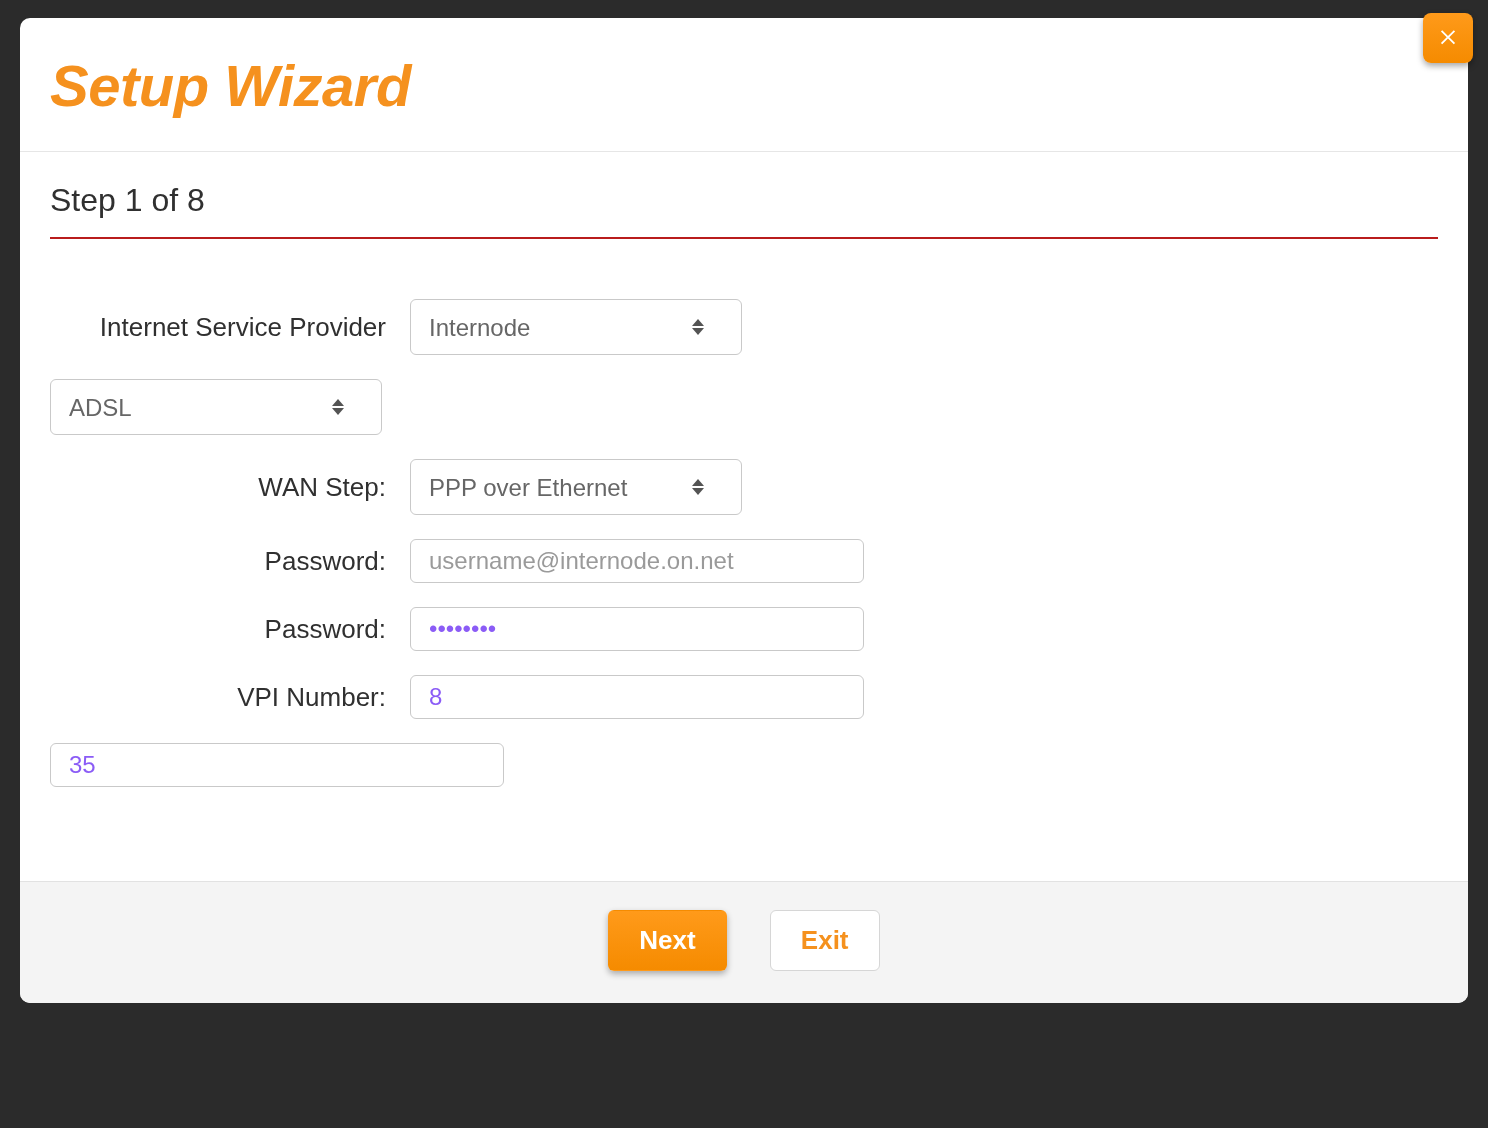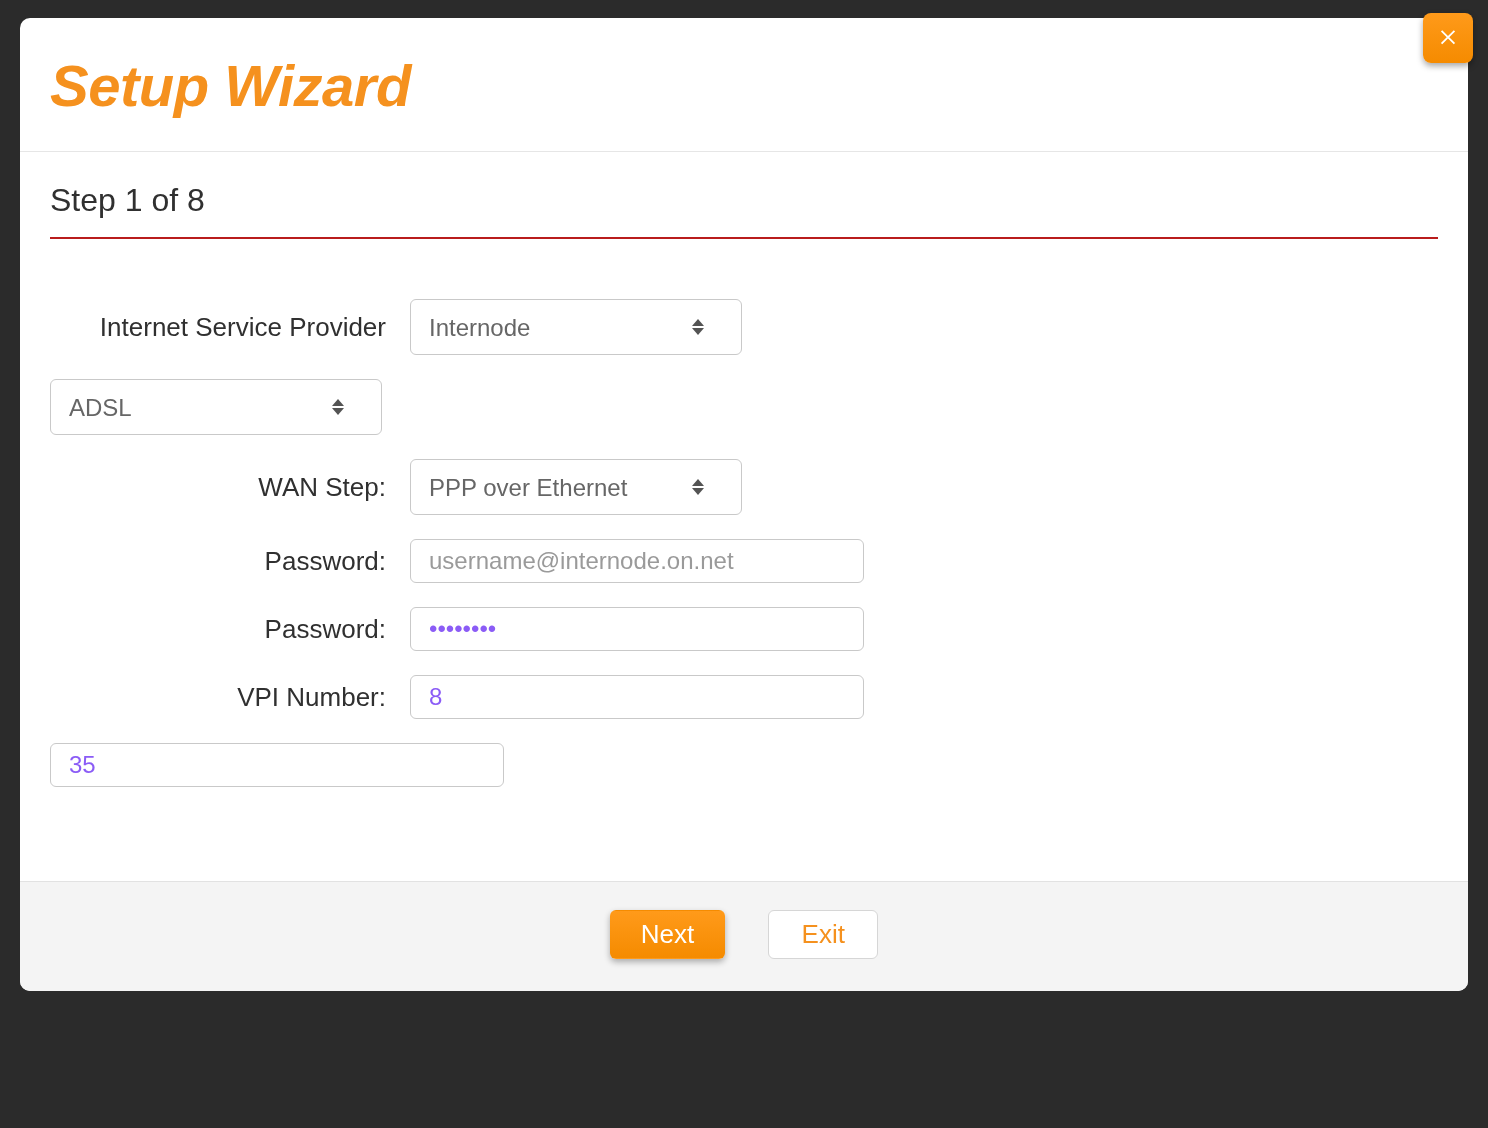--- a/index.html
+++ b/index.html
@@ -128,24 +128,24 @@
     background: #f4f4f4;
     border-top: 1px solid #e2e2e2;
     padding: 28px 0 32px 0;
     display: flex;
     justify-content: center;
     gap: 28px;
     border-radius: 0 0 10px 10px;
   }
   .btn {
     min-width: 110px;
-    padding: 8px 30px;
+    padding: 14px 30px;
     border-radius: 6px;
     font-size: 26px;
-    font-weight: 400;
+    font-weight: 700;
     text-align: center;
     cursor: pointer;
     border: 1px solid transparent;
   }
   .btn-primary {
     background: linear-gradient(#ff9a1a, #f58b00);
     color: #ffffff;
     box-shadow: 0 3px 6px rgba(0,0,0,.3);
   }
   .btn-secondary {

